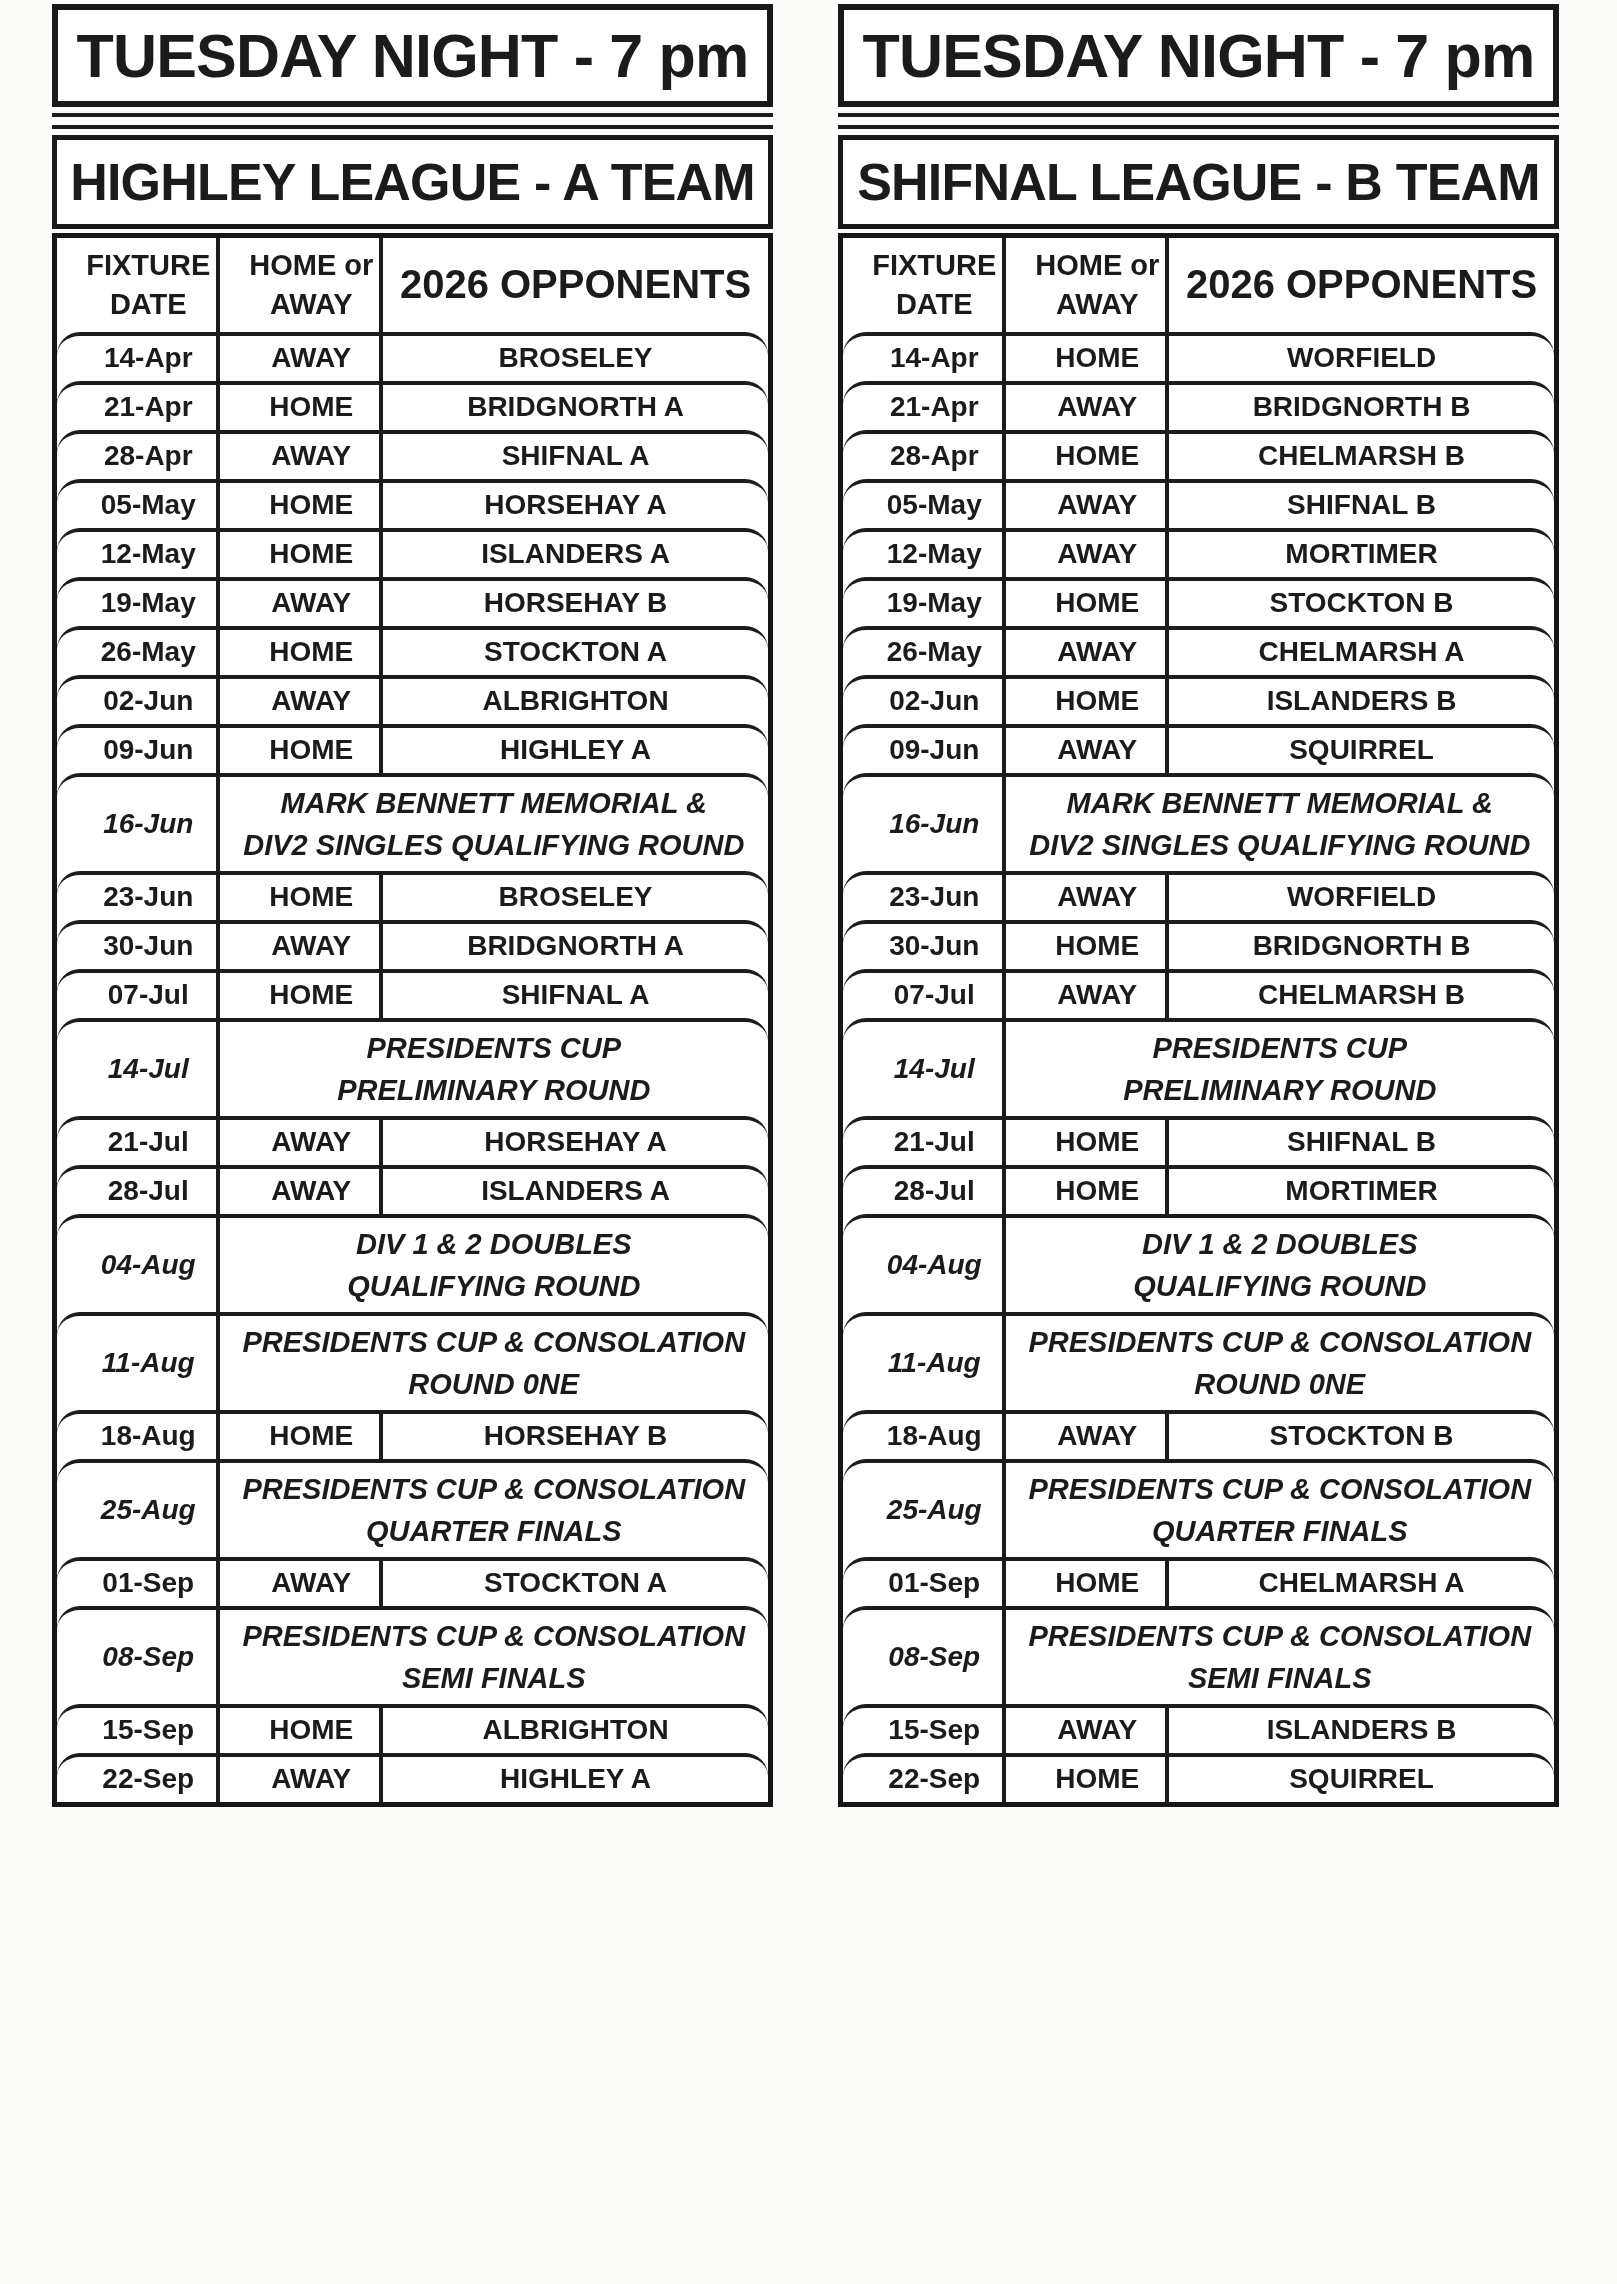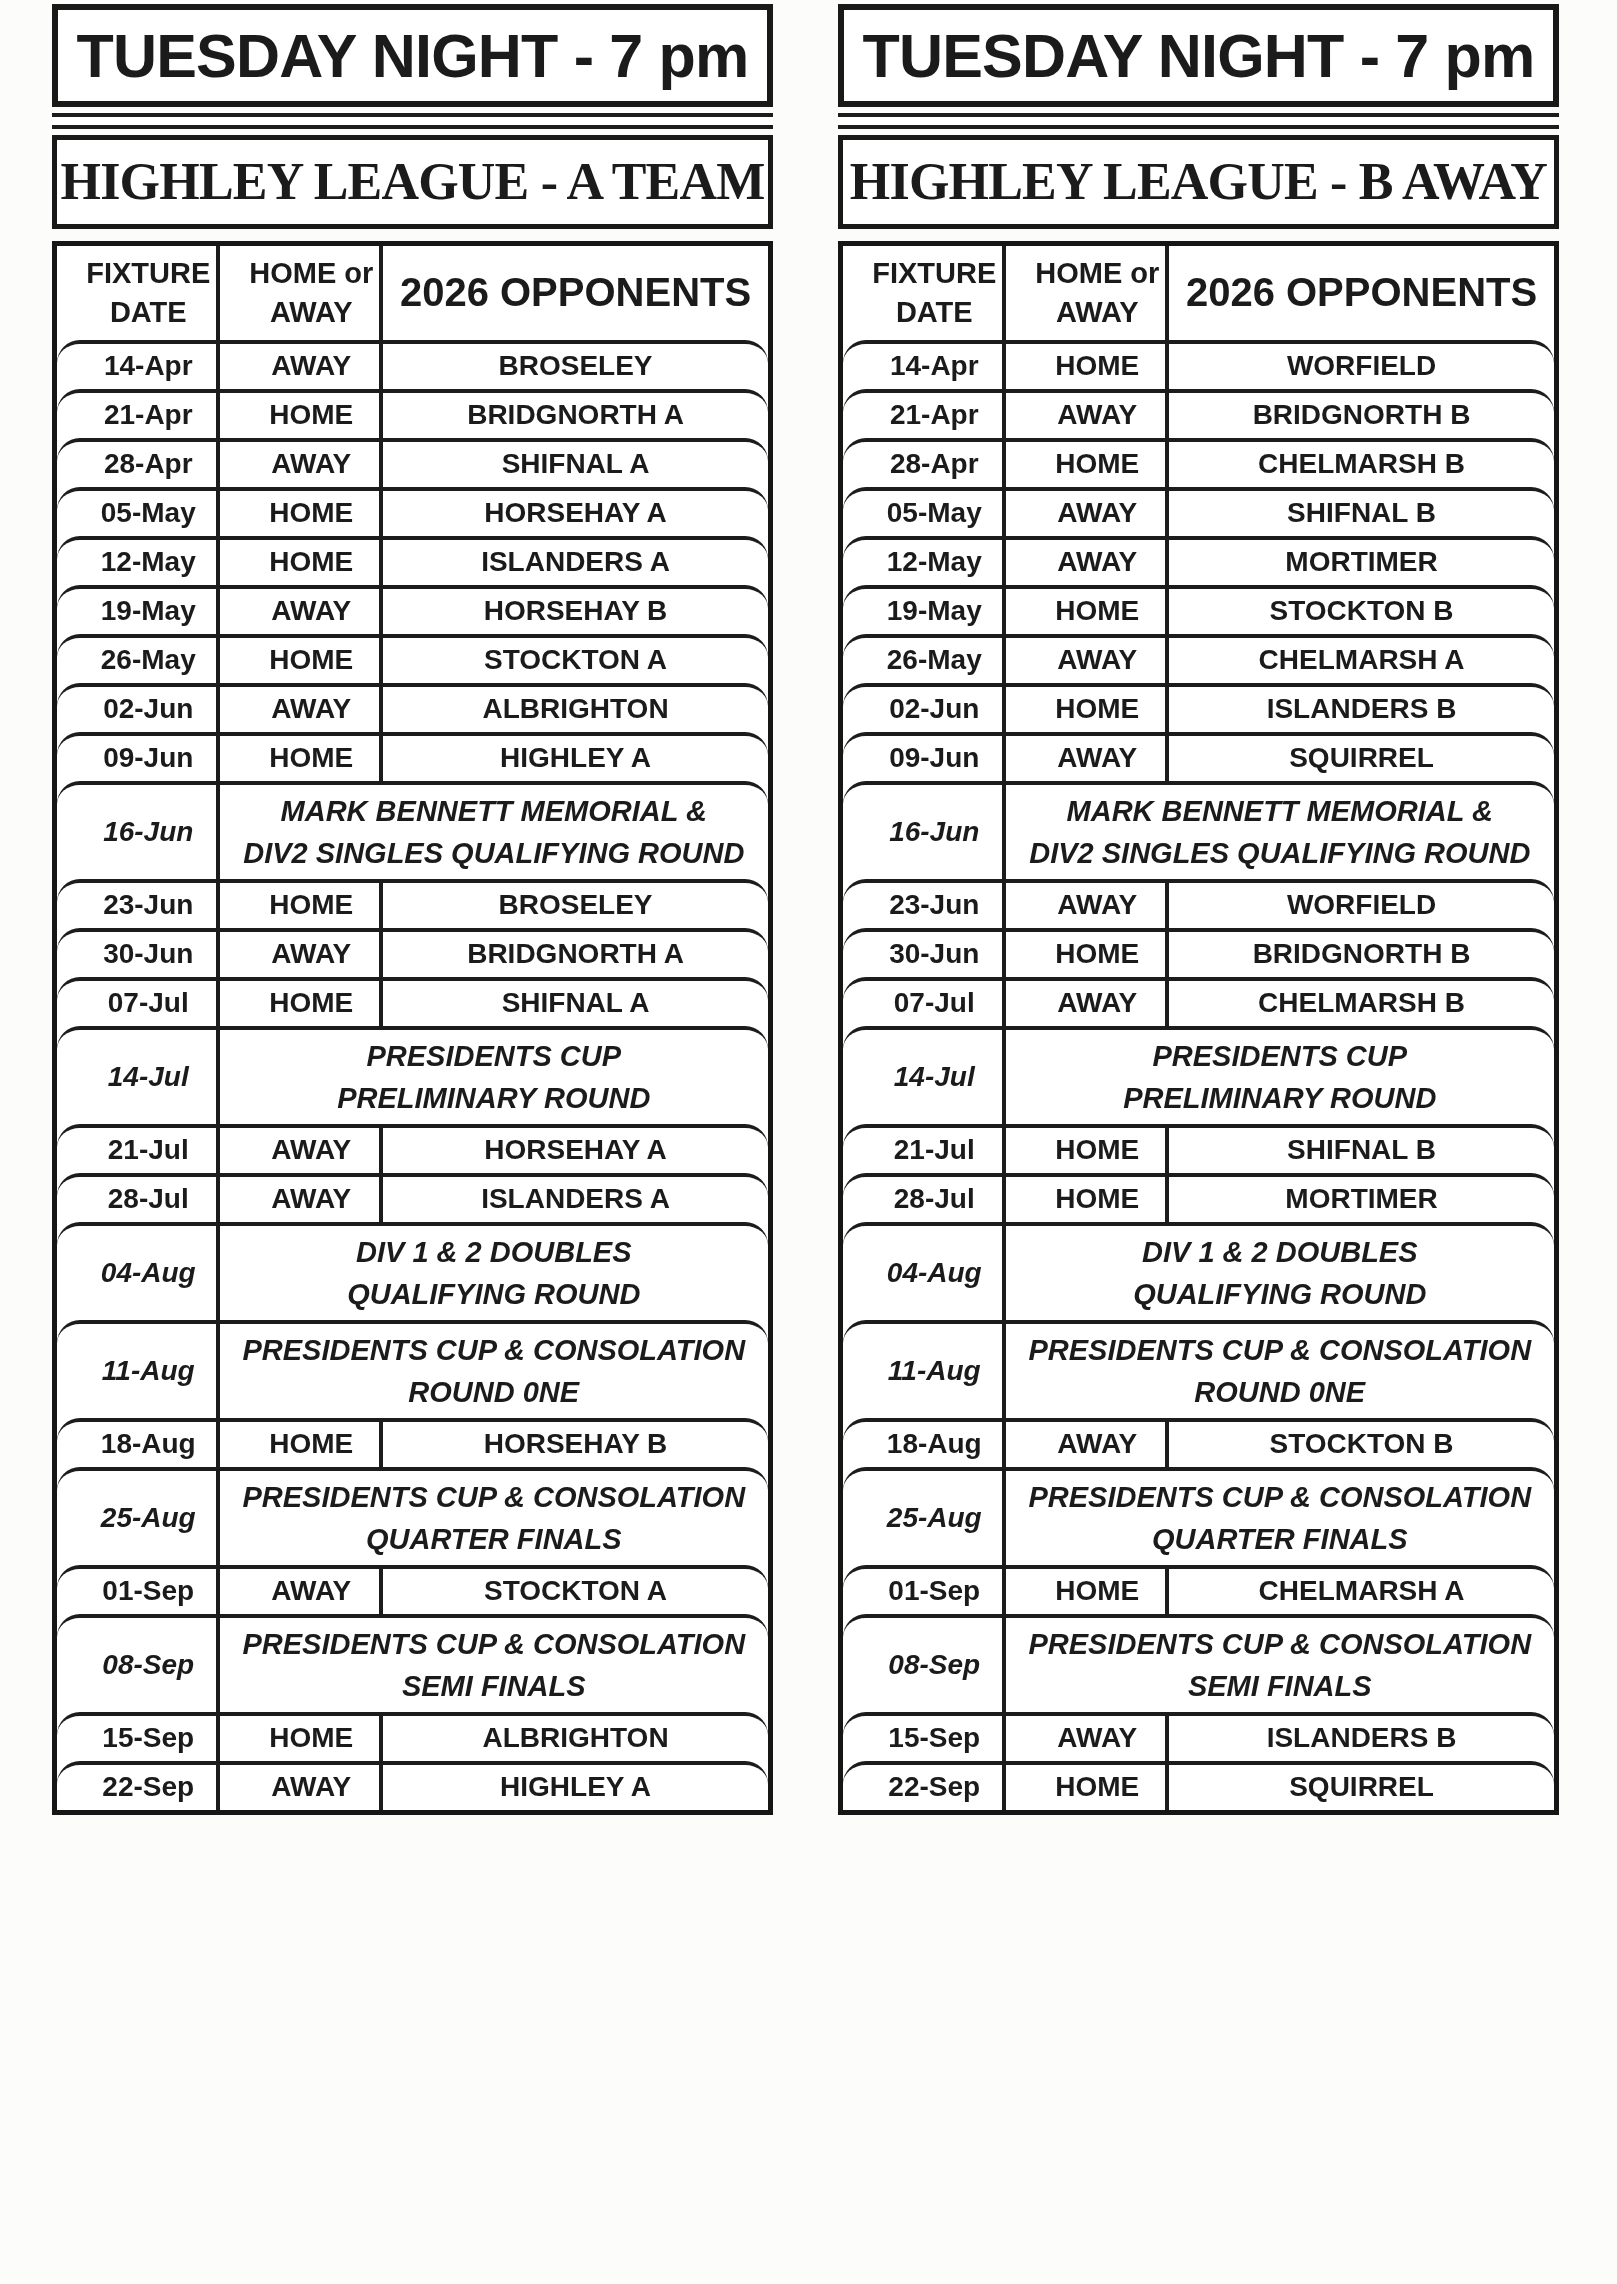--- a/index.html
+++ b/index.html
@@ -40,22 +40,21 @@
   }
   .league-box{
     box-sizing:border-box;
     height:94px;
     border:5.9px solid #191919;
     background:#fff;
     display:flex;align-items:center;justify-content:center;
     font-size:52px;
     letter-spacing:-0.8px;
     white-space:nowrap;
-    margin-bottom:12px;
-    font-family:Liberation Serif, serif;
+    margin-bottom:4px;
   }
   .fixtures{
     box-sizing:border-box;
     border:5.9px solid #161616;
     background:#fff;
   }
   .frow{
     display:flex;
     height:45px;
     background:#fff;
@@ -249,21 +248,21 @@
       </div>
   </div>
 </section>
 
 <section class="card right">
   <div class="title-box">
     <span>TUESDAY NIGHT - 7 pm</span>
   </div>
   <div class="strip"></div>
   <div class="league-box">
-    <span>HIGHLEY LEAGUE - B AWAY</span>
+    <span>SHIFNAL LEAGUE - B TEAM</span>
   </div>
   <div class="fixtures">
     <div class="frow header-row">
       <div class="fcell c-date header-cell">
         <span>FIXTURE</span>
         <span>DATE</span>
       </div>
       <div class="fcell c-ha header-cell">
         <span>HOME or</span>
         <span>AWAY</span>

